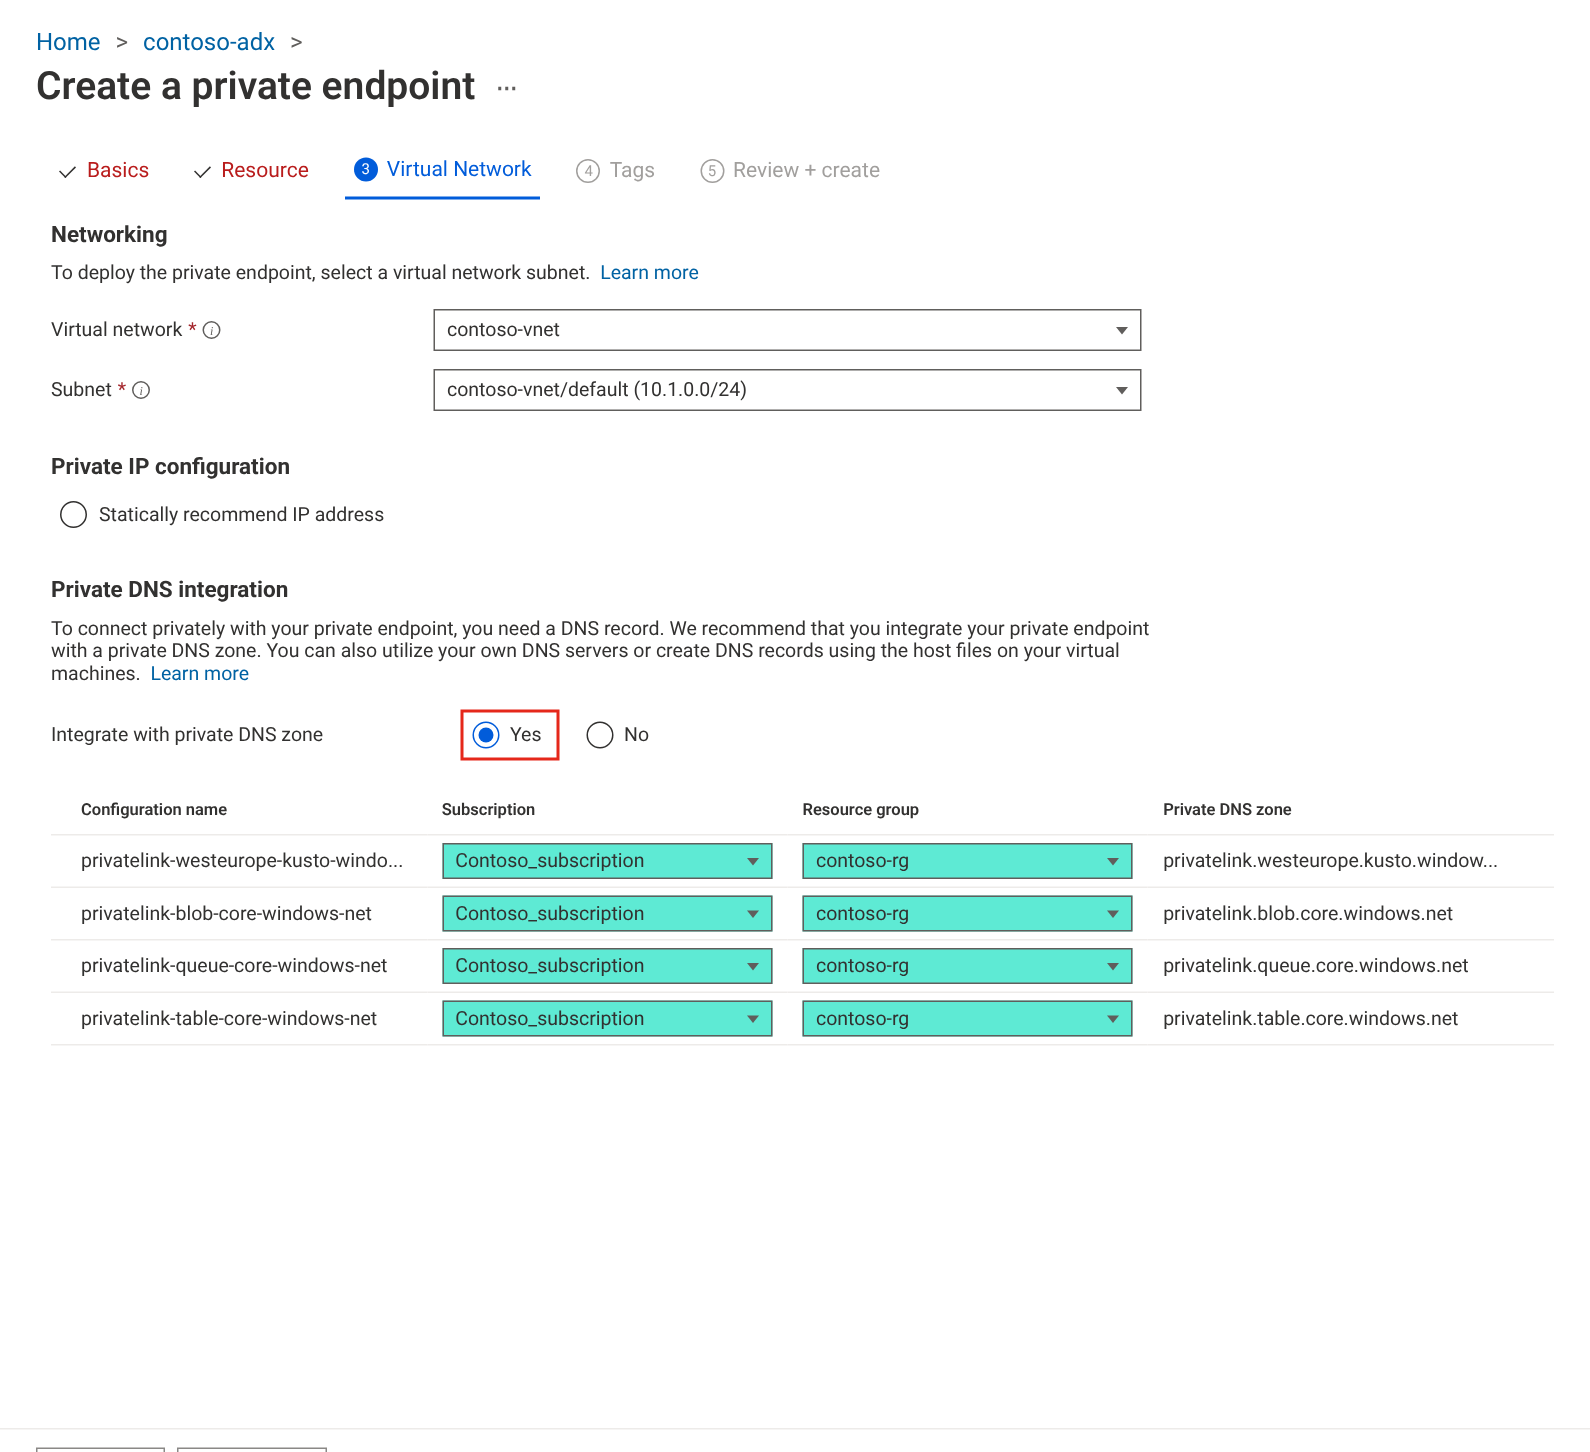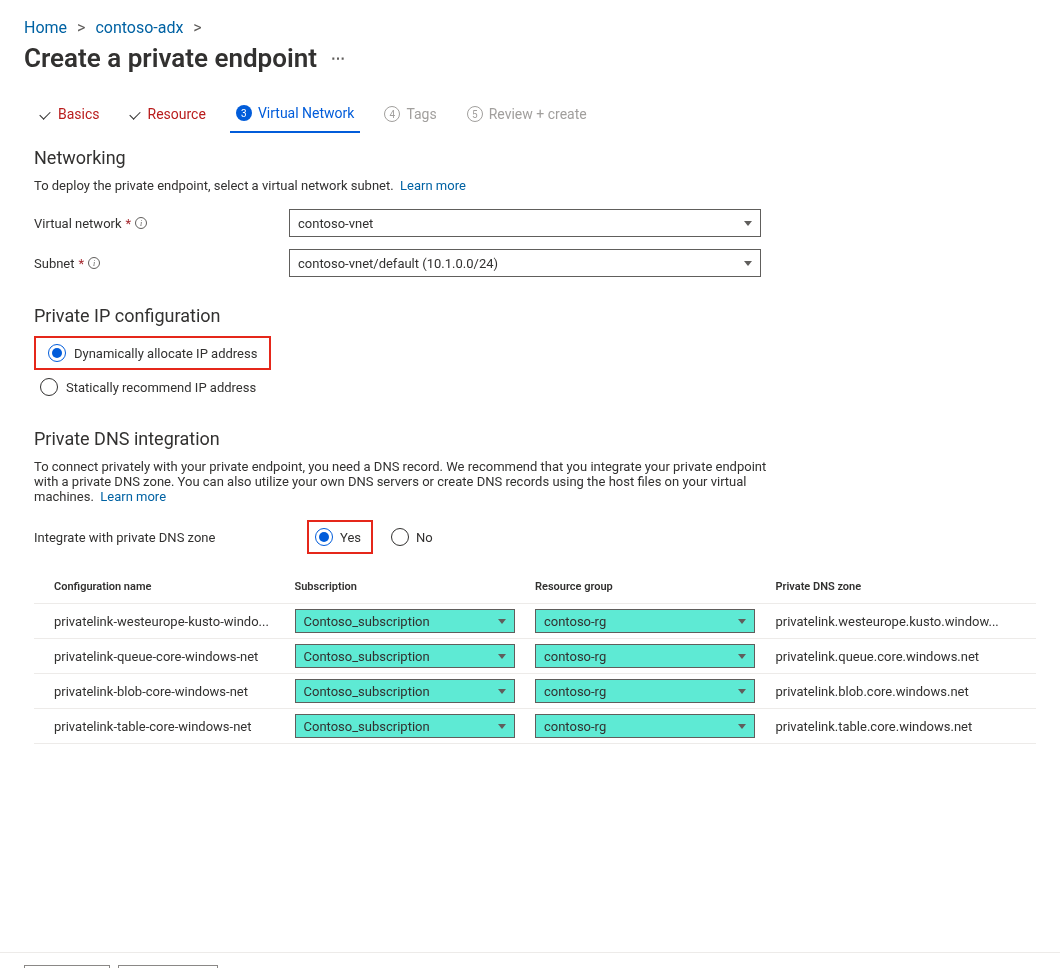--- a/index.html
+++ b/index.html
@@ -66,21 +66,21 @@
     display: inline-flex;
     width: 16px; height: 16px;
     border-radius: 50%;
     border: 1px solid #a19f9d;
     color: #a19f9d;
     font-size: 10px;
     align-items: center;
     justify-content: center;
   }
   .content { margin-left: 10px; max-width: 1015px; }
-  .section-title { font-weight: 400; font-size: 18px; margin: 0 0 10px 0; }
+  .section-title { font-weight: 700; font-size: 15px; margin: 0 0 10px 0; }
   .desc { color: #323130; margin-bottom: 16px; }
   a.link { color: #0062a3; text-decoration: none; }
   .form-row { display: flex; align-items: center; margin-bottom: 12px; }
   .form-label {
     width: 255px;
     display: flex;
     align-items: center;
     gap: 4px;
   }
   .req { color: #a4262c; }
@@ -269,26 +269,20 @@
         <span class="info-icon"></span>
       </div>
       <div class="dropdown">
         <span>contoso-vnet/default (10.1.0.0/24)</span>
         <span class="chevron-down"></span>
       </div>
     </div>
 
     <div class="section-title" style="margin-top:28px">Private IP configuration</div>
     <div class="radio-group">
-      <div class="highlight-box">
-        <div class="radio-option">
-          <span class="radio checked"></span>
-          <span>Dynamically allocate IP address</span>
-        </div>
-      </div>
       <div class="radio-option" style="margin-top:4px">
         <span class="radio"></span>
         <span>Statically recommend IP address</span>
       </div>
     </div>
 
     <div class="section-title" style="margin-top:28px">Private DNS integration</div>
     <div class="desc" style="max-width:740px">
       <span>To connect privately with your private endpoint, you need a DNS record. We recommend that you integrate your private endpoint with a private DNS zone. You can also utilize your own DNS servers or create DNS records using the host files on your virtual machines.</span>
       &nbsp;<a href="#" class="link">Learn more</a>
@@ -328,50 +322,50 @@
             </td>
             <td class="rg-col">
               <div class="cell-dropdown">
                 <span>contoso-rg</span>
                 <span class="chevron-down"></span>
               </div>
             </td>
             <td class="zone-col">privatelink.westeurope.kusto.window...</td>
           </tr>
           <tr>
+            <td class="name-col">privatelink-blob-core-windows-net</td>
+            <td class="sub-col">
+              <div class="cell-dropdown">
+                <span>Contoso_subscription</span>
+                <span class="chevron-down"></span>
+              </div>
+            </td>
+            <td class="rg-col">
+              <div class="cell-dropdown">
+                <span>contoso-rg</span>
+                <span class="chevron-down"></span>
+              </div>
+            </td>
+            <td class="zone-col">privatelink.blob.core.windows.net</td>
+          </tr>
+          <tr>
             <td class="name-col">privatelink-queue-core-windows-net</td>
             <td class="sub-col">
               <div class="cell-dropdown">
                 <span>Contoso_subscription</span>
                 <span class="chevron-down"></span>
               </div>
             </td>
             <td class="rg-col">
               <div class="cell-dropdown">
                 <span>contoso-rg</span>
                 <span class="chevron-down"></span>
               </div>
             </td>
             <td class="zone-col">privatelink.queue.core.windows.net</td>
-          </tr>
-          <tr>
-            <td class="name-col">privatelink-blob-core-windows-net</td>
-            <td class="sub-col">
-              <div class="cell-dropdown">
-                <span>Contoso_subscription</span>
-                <span class="chevron-down"></span>
-              </div>
-            </td>
-            <td class="rg-col">
-              <div class="cell-dropdown">
-                <span>contoso-rg</span>
-                <span class="chevron-down"></span>
-              </div>
-            </td>
-            <td class="zone-col">privatelink.blob.core.windows.net</td>
           </tr>
           <tr>
             <td class="name-col">privatelink-table-core-windows-net</td>
             <td class="sub-col">
               <div class="cell-dropdown">
                 <span>Contoso_subscription</span>
                 <span class="chevron-down"></span>
               </div>
             </td>
             <td class="rg-col">

